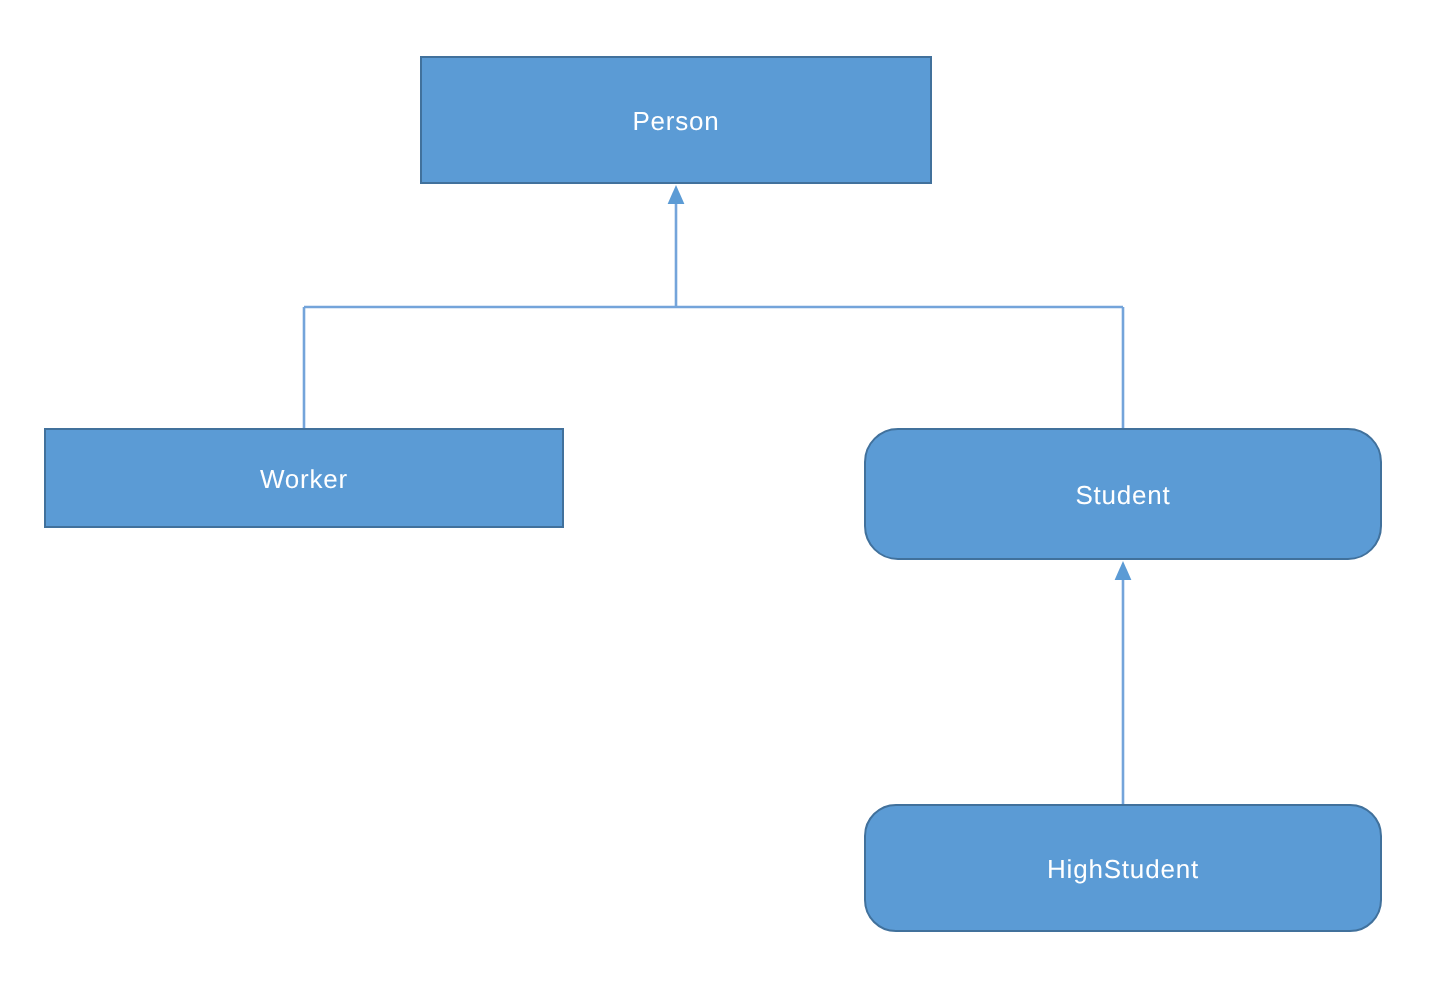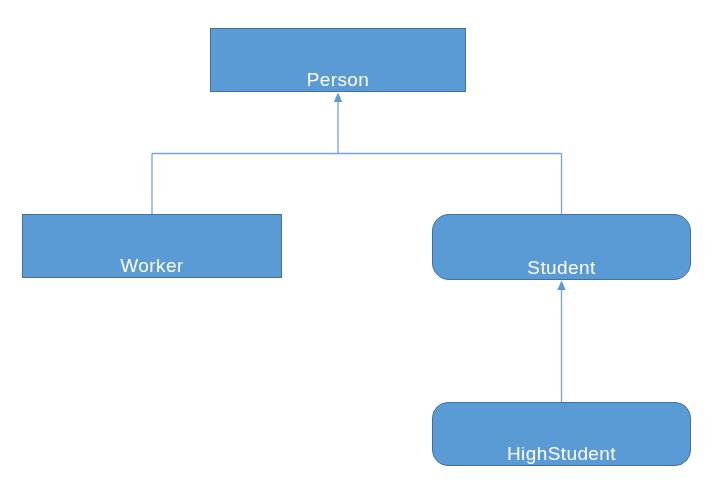--- a/index.html
+++ b/index.html
@@ -36,29 +36,29 @@
   .edges-svg polygon{
     fill:var(--arrow);
     stroke:none;
   }
   .node{
     position:absolute;
     background:var(--node-fill);
     border:1.5px solid var(--node-border);
     box-sizing:border-box;
     display:flex;
-    align-items:flex-end;
+    align-items:center;
     justify-content:center;
     color:var(--label-text);
-    font-size:19px;
+    font-size:13px;
     letter-spacing:0.4px;
     font-weight:400;
   }
   .node-person{left:210px;top:28px;width:256px;height:64px;}
-  .node-worker{left:22px;top:214px;width:260px;height:64px;}
+  .node-worker{left:22px;top:214px;width:260px;height:50px;}
   .node-student{left:432px;top:214px;width:259px;height:66px;border-radius:17px;}
   .node-highstudent{left:432px;top:402px;width:259px;height:64px;border-radius:16px;}
 </style>
 </head>
 <body>
 
 <div class="canvas">
 
   <svg class="edges-svg" viewBox="0 0 728 495" xmlns="http://www.w3.org/2000/svg">
 

